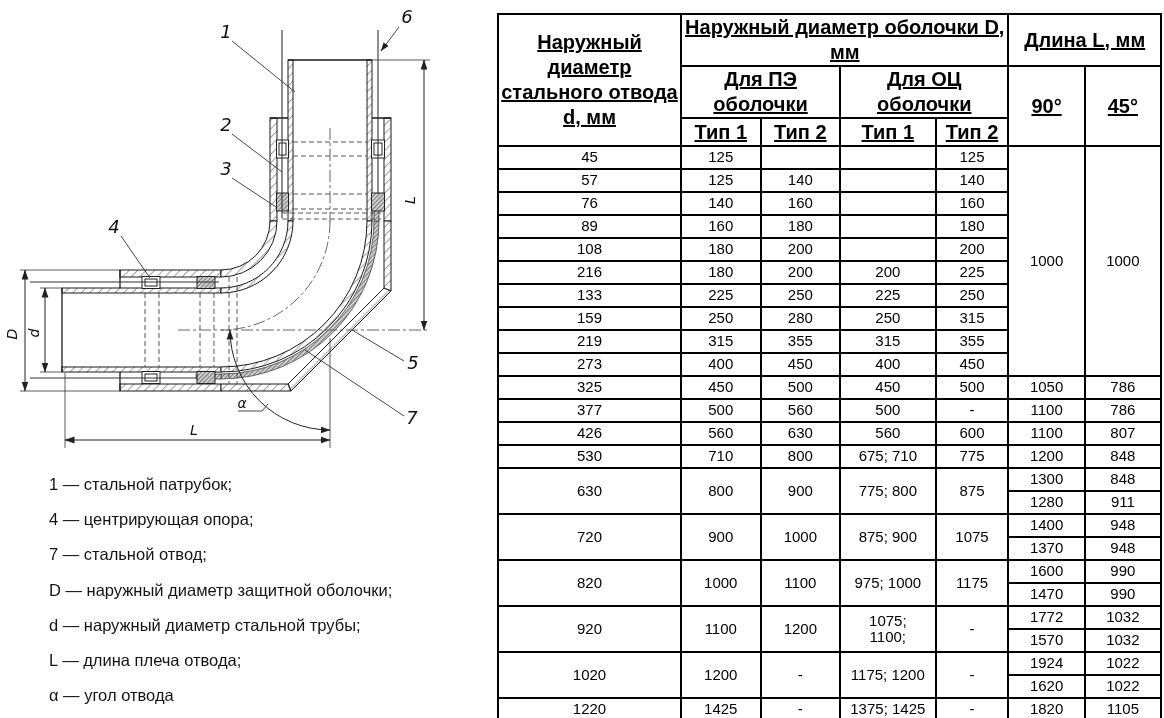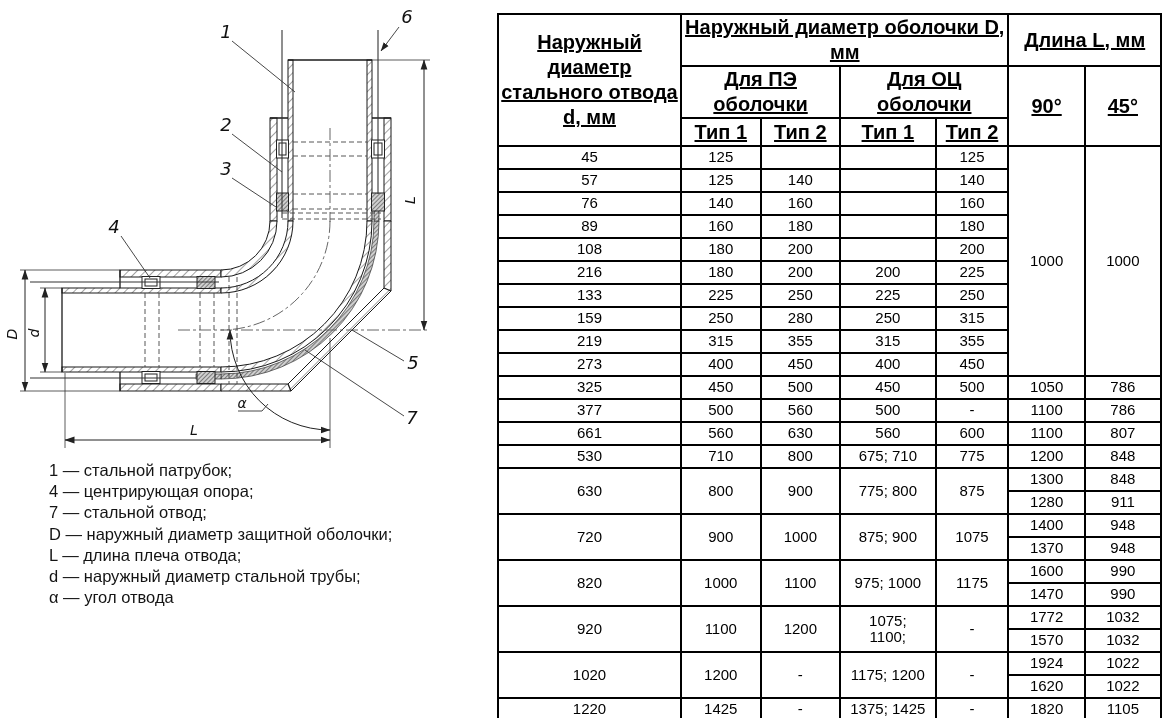--- a/index.html
+++ b/index.html
@@ -12,21 +12,21 @@
     font-family:"DejaVu Sans", sans-serif;
     font-style:italic; fill:#111;
   }
   .callout-num { font-size:18px; }
   .dim-label  { font-size:14px; }
 
   .legend {
     position:absolute; left:49px; top:460px;
     font-size:16.5px; line-height:21.2px; color:#141414;
   }
-  .legend-line { white-space:nowrap; }
+  .legend-line { white-space:nowrap;margin-top:14px; }
 
   .tablewrap { position:absolute; left:497px; top:13px; width:665px; height:692px; }
   table.dims {
     border-collapse:collapse; width:100%; height:100%; table-layout:fixed;
   }
   table.dims th, table.dims td {
     border:2px solid #000; text-align:center; vertical-align:middle;
     padding:0 2px; overflow:hidden;
   }
   table.dims th { font-size:20px; font-weight:bold; line-height:1.25;text-decoration:underline; }
@@ -167,22 +167,22 @@
         <text class="dim-label" x="242" y="408">α</text>
       </g>
     </svg>
   </div>
 
   <div class="legend" id="legend">
       <div class="legend-line">1 — стальной патрубок;</div>
       <div class="legend-line">4 — центрирующая опора;</div>
       <div class="legend-line">7 — стальной отвод;</div>
       <div class="legend-line">D — наружный диаметр защитной оболочки;</div>
+      <div class="legend-line">d — наружный диаметр стальной трубы;</div>
       <div class="legend-line">L — длина плеча отвода;</div>
-      <div class="legend-line">d — наружный диаметр стальной трубы;</div>
       <div class="legend-line">α — угол отвода</div>
     </div>
 
   <div class="tablewrap">
     <table class="dims">
       <colgroup>
         <col style="width:27.6%">
         <col style="width:12%">
         <col style="width:12%">
         <col style="width:14.4%">
@@ -294,21 +294,21 @@
           <tr>
             <td>377</td>
             <td>500</td>
             <td>560</td>
             <td>500</td>
             <td>-</td>
             <td>1100</td>
             <td>786</td>
           </tr>
           <tr>
-            <td>661</td>
+            <td>426</td>
             <td>560</td>
             <td>630</td>
             <td>560</td>
             <td>600</td>
             <td>1100</td>
             <td>807</td>
           </tr>
           <tr>
             <td>530</td>
             <td>710</td>

